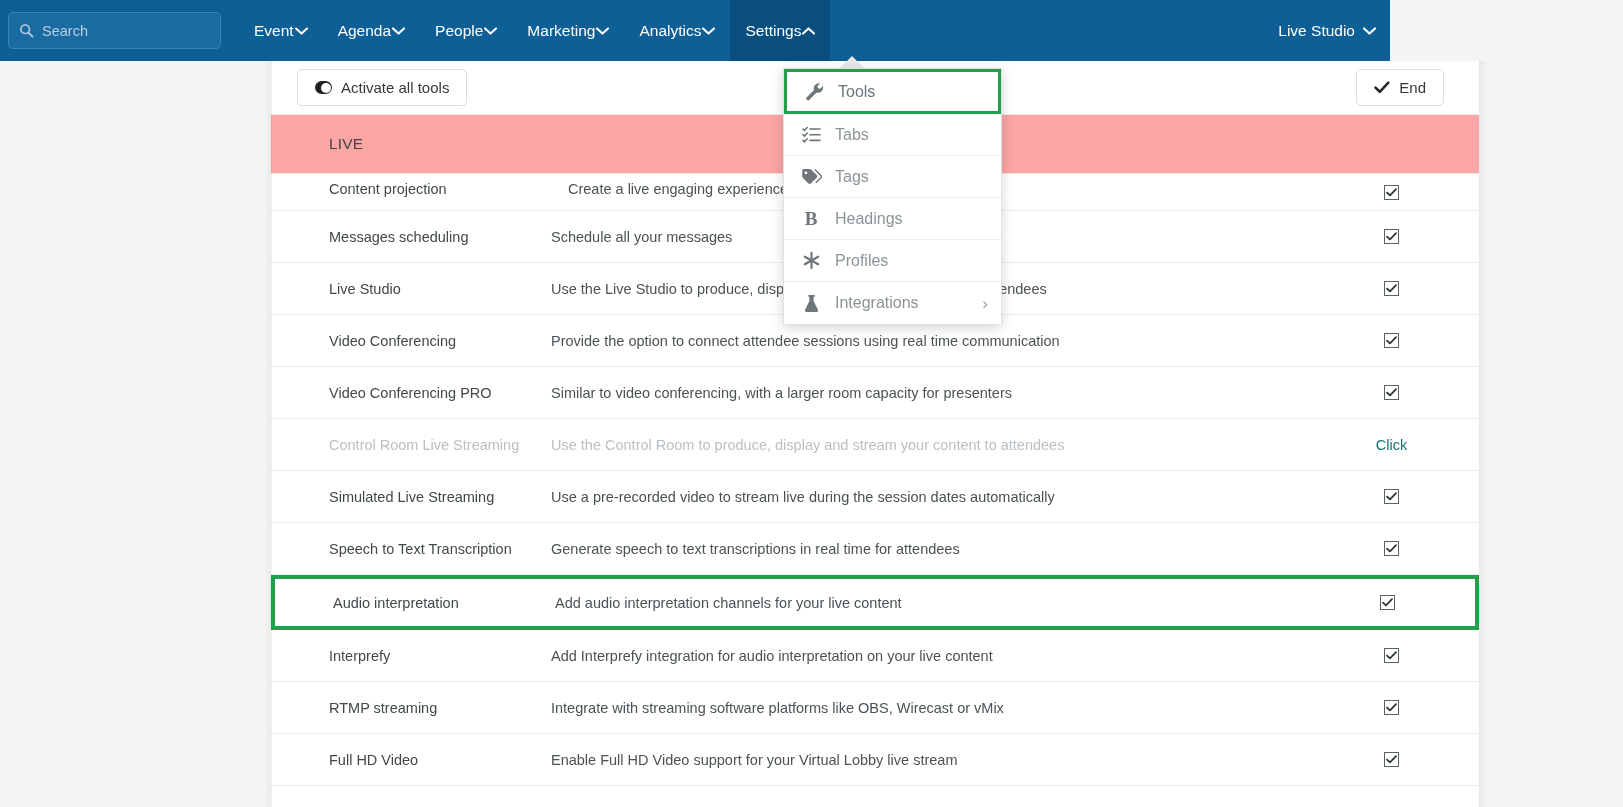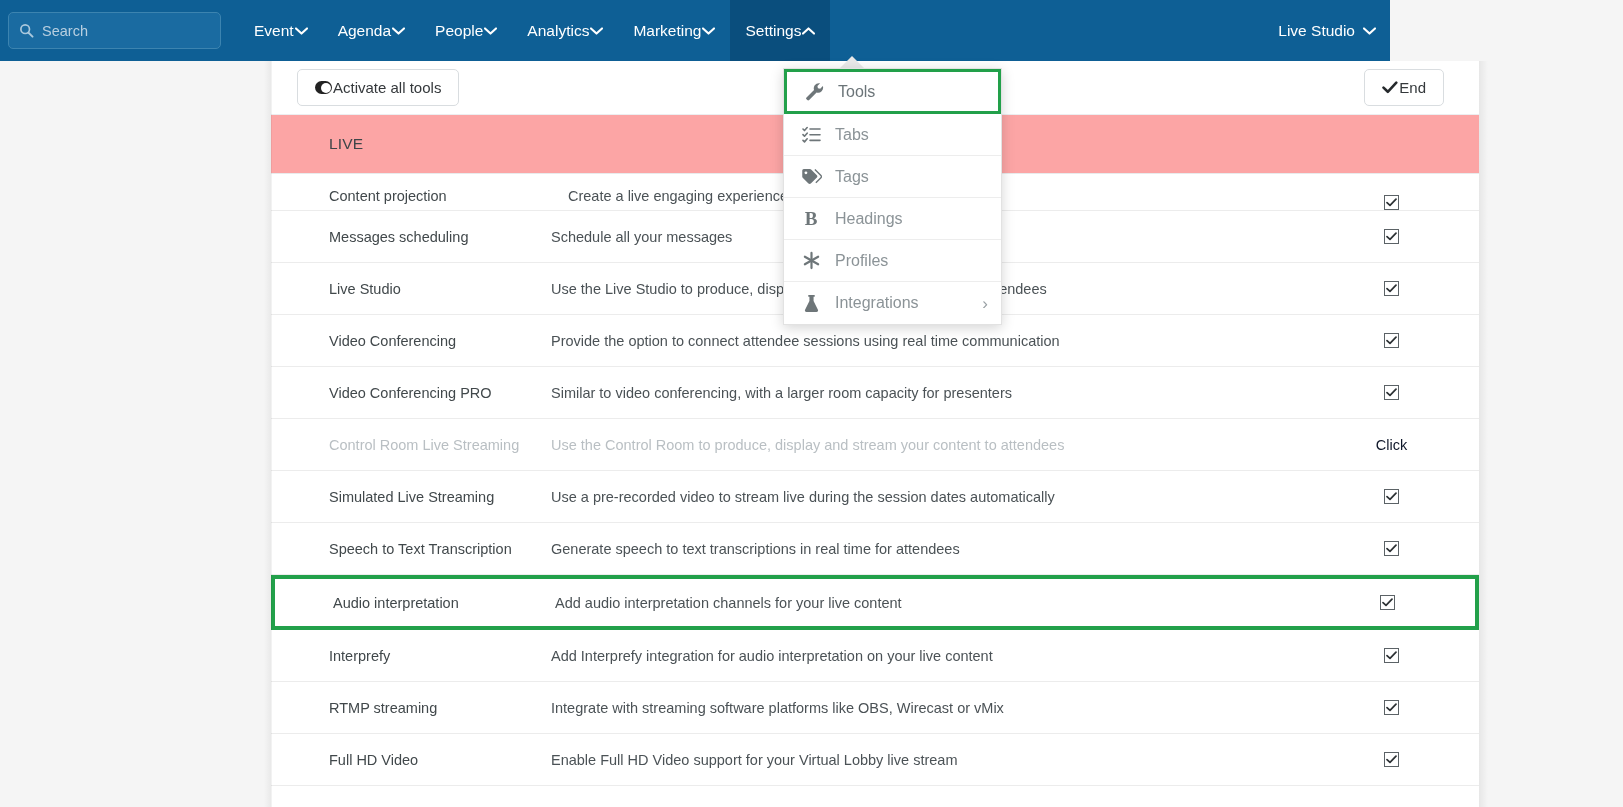--- a/index.html
+++ b/index.html
@@ -111,21 +111,21 @@
     z-index: 11;
   }
 
   .toolbar {
     position: relative; height: 53px;
     display: flex; align-items: center;
     padding: 0 35px 0 26px;
     background: #fff;
   }
   .btn {
-    display: inline-flex; align-items: center; gap: 1px;
+    display: inline-flex; align-items: center; gap: 9px;
     height: 37px; padding: 0 17px;
     background: #fff;
     border: 1px solid #d9dde0;
     border-radius: 5px;
     font-size: 15px; color: #34383b;
     cursor: pointer; white-space: nowrap;
   }
   .btn-end { margin-left: auto; }
 
   .toggle-ico {
@@ -149,21 +149,21 @@
     font-size: 15.5px; color: #3e4548;
     letter-spacing: .2px;
   }
   .rows { position: relative; }
   .row {
     display: flex; align-items: center;
     height: 52px;
     border-bottom: 1px solid #ececec;
     position: relative;
   }
-  .row.first { height: 37px; align-items: flex-end; border-bottom: 1px solid #ececec; gap: 17px; }
+  .row.first { height: 37px; align-items: center; border-bottom: 1px solid #ececec; gap: 17px; }
   .row.first .c-name, .row.first .c-desc { padding-bottom: 6px; }
   .row.hl {
     border: 4px solid #22a04a;
     border-left: 4px solid #22a04a;
     height: 55px;
   }
   .c-name {
     width: 280px; flex: none;
     padding-left: 58px;
     font-size: 14.5px; color: #41484b;
@@ -179,21 +179,21 @@
   .row.disabled .c-name, .row.disabled .c-desc { color: #b9bfc3; }
   .cbx {
     width: 15px; height: 15px;
     border: 1px solid #5b6266;
     background: #fff;
     display: inline-flex; align-items: center; justify-content: center;
     cursor: pointer; flex: none;
   }
   .cbx svg { display: block; }
   .link-click {
-    color: #0f172a; font-size: 14.5px; cursor: pointer;
+    color: #0f766e; font-size: 14.5px; cursor: pointer;
   }
 </style>
 </head>
 <body>
 
 <div class="topbar">
 
   <div class="search-box">
     <svg class="search-icon" viewBox="0 0 16 16">
       <circle cx="6.6" cy="6.6" r="4.6" fill="none" stroke="#cfe0ec" stroke-width="1.8"></circle>
@@ -215,27 +215,27 @@
         <path d="M1 1.4 L6.5 6.6 L12 1.4" fill="none" stroke="#fff" stroke-width="2.1" stroke-linecap="round" stroke-linejoin="round"></path>
       </svg>
     </div>
     <div class="navitem">
       <span>People</span>
       <svg class="caret" viewBox="0 0 13 8">
         <path d="M1 1.4 L6.5 6.6 L12 1.4" fill="none" stroke="#fff" stroke-width="2.1" stroke-linecap="round" stroke-linejoin="round"></path>
       </svg>
     </div>
     <div class="navitem">
+      <span>Marketing</span>
+      <svg class="caret" viewBox="0 0 13 8">
+        <path d="M1 1.4 L6.5 6.6 L12 1.4" fill="none" stroke="#fff" stroke-width="2.1" stroke-linecap="round" stroke-linejoin="round"></path>
+      </svg>
+    </div>
+    <div class="navitem">
       <span>Analytics</span>
-      <svg class="caret" viewBox="0 0 13 8">
-        <path d="M1 1.4 L6.5 6.6 L12 1.4" fill="none" stroke="#fff" stroke-width="2.1" stroke-linecap="round" stroke-linejoin="round"></path>
-      </svg>
-    </div>
-    <div class="navitem">
-      <span>Marketing</span>
       <svg class="caret" viewBox="0 0 13 8">
         <path d="M1 1.4 L6.5 6.6 L12 1.4" fill="none" stroke="#fff" stroke-width="2.1" stroke-linecap="round" stroke-linejoin="round"></path>
       </svg>
     </div>
     <div class="navitem active">
       <span>Settings</span>
       <svg class="caret" viewBox="0 0 13 8">
         <path d="M1 6.6 L6.5 1.4 L12 6.6" fill="none" stroke="#fff" stroke-width="2.1" stroke-linecap="round" stroke-linejoin="round"></path>
       </svg>
     </div>

